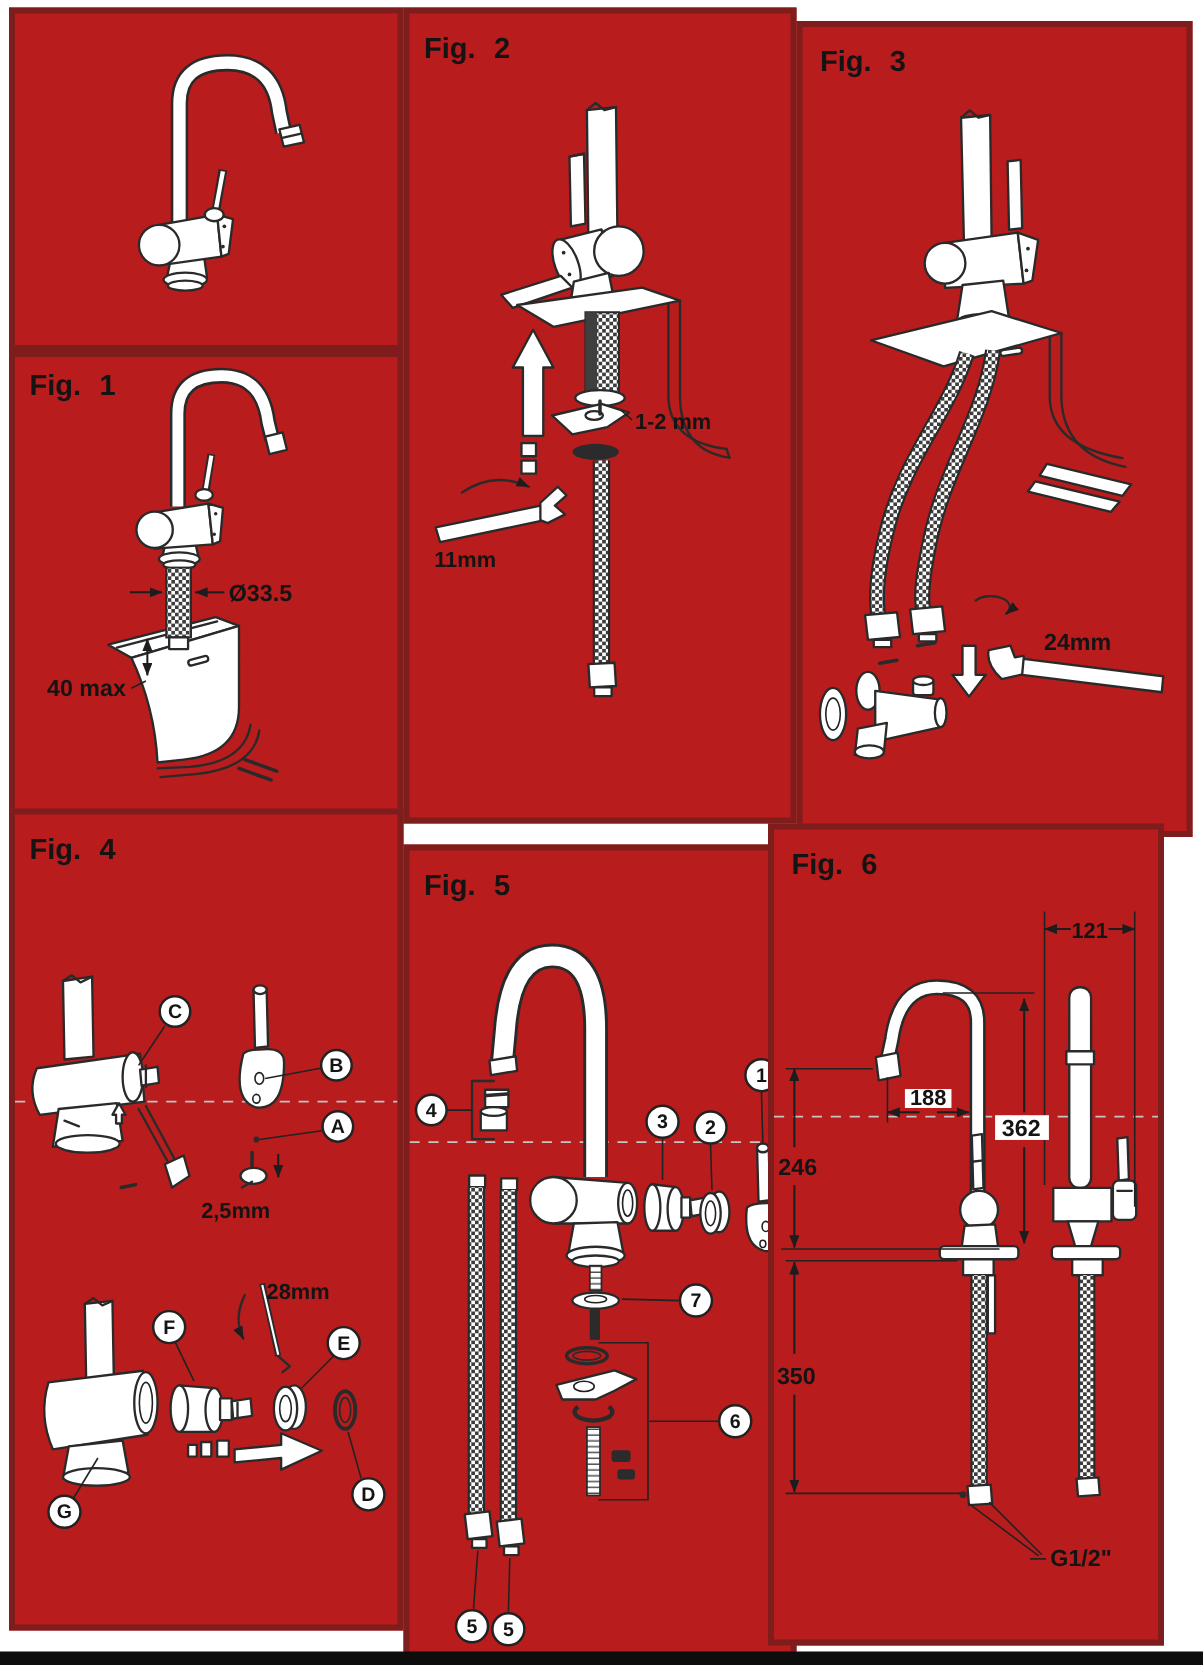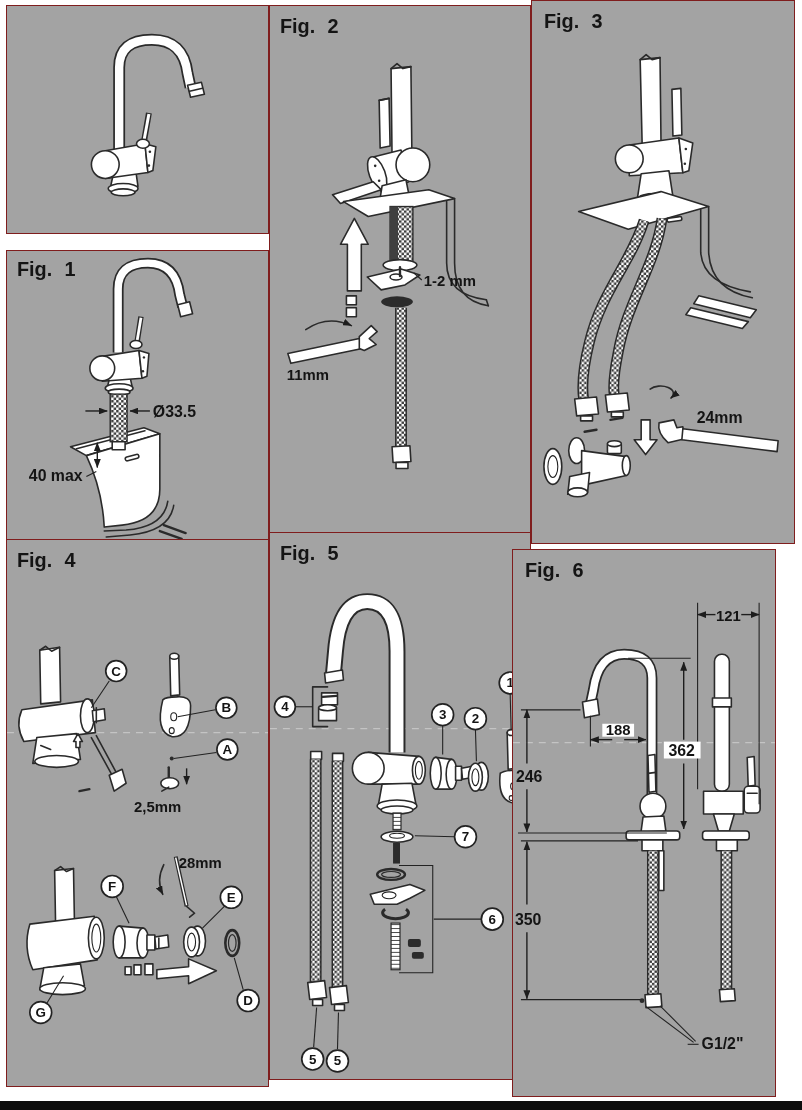--- a/index.html
+++ b/index.html
@@ -1,18 +1,18 @@
 <!DOCTYPE html>
 <html><head>
 <meta charset="utf-8">
 <style>
   html,body{margin:0;padding:0;background:#ffffff}
   .page{position:relative;width:802px;height:1110px;background:#fff;overflow:hidden;
         font-family:"Liberation Sans","DejaVu Sans",sans-serif}
-  .panel{position:absolute;background:#a3a3a3;border:1px solid #7f1d1d;box-sizing:border-box}
+  .panel{position:absolute;background:#b91c1c;border:4px solid #7f1d1d;box-sizing:border-box}
   .panel svg{display:block;width:100%;height:100%}
   text{font-family:"Liberation Sans","DejaVu Sans",sans-serif;font-weight:bold;fill:#141414}
   .ttl{font-size:20px;word-spacing:7px}
   .lbl{font-size:15px}
   .lbl16{font-size:16px}
   .cn{font-size:13.5px;text-anchor:middle}
   .ctr{text-anchor:middle}
   .ln{fill:none;stroke:#2a2a2a;stroke-width:1.6;stroke-linecap:round;stroke-linejoin:round}
   .ln2{fill:none;stroke:#2a2a2a;stroke-width:2.4;stroke-linecap:round}
   .fw{fill:#fff;stroke:#2a2a2a;stroke-width:1.6;stroke-linejoin:round}
@@ -63,21 +63,21 @@
         <polygon class="fw" points="139,139 150,142 147,166 142,168"></polygon>
         <circle class="fd" cx="144" cy="147" r="1.3"></circle>
           <circle class="fd" cx="143" cy="161" r="1.3"></circle>
         <line class="tubo" style="stroke-width:6" x1="138" y1="137" x2="143" y2="108"></line>
         <line class="tubi" style="stroke-width:3" x1="138" y1="136" x2="143" y2="109"></line>
         <ellipse class="fw" cx="137" cy="139" rx="6.5" ry="4.5"></ellipse>
       </g>
     </svg>
   </div>
 
-  <div class="panel" style="left:6px;top:250px;width:263px;height:315px">
+  <div class="panel" style="left:6px;top:234px;width:263px;height:315px">
     <svg viewBox="0 0 263 315">
       <text class="ttl" x="10" y="25">Fig. 1</text>
       <g>
         <polygon class="fw" points="64,197 138,178 154,184 80,206"></polygon>
         <line class="ln" x1="70" y1="199" x2="139" y2="181"></line>
         <path class="fw" d="M80 206 L154 184 L154 240 Q154 272 116 276 L98 278 Q96 240 80 206 Z"></path>
         <rect class="fw" x="119" y="206" width="14" height="4" rx="2" transform="rotate(-15 126 208)"></rect>
         <path class="ln" d="M98 282 L120 281 Q158 278 162 252"></path>
         <path class="ln" d="M100 288 L124 286 Q164 282 168 256"></path>
         <line class="ln2" x1="158" y1="276" x2="180" y2="284"></line>
@@ -161,21 +161,21 @@
         <path class="ln" d="M36 325 Q58 310 82 321" marker-end="url(#ah)"></path>
         <polygon class="fw" points="18,349 90,334 93,344 21,359"></polygon>
         <path class="fw" d="M90 332 L102 321 L108 327 L100 334 L107 340 L95 346 L90 344 Z"></path>
       </g>
       <text class="lbl" x="17" y="376">11mm</text>
       <line class="thin" x1="153" y1="275" x2="145" y2="268"></line>
       <text class="lbl" x="155" y="281">1-2 mm</text>
     </svg>
   </div>
 
-  <div class="panel" style="left:531px;top:0;width:264px;height:544px">
+  <div class="panel" style="left:531px;top:14px;width:264px;height:544px">
     <svg viewBox="0 0 264 544">
       <text class="ttl" x="12" y="26">Fig. 3</text>
       <g>
         <polygon class="fw" points="109,58 129,56 130,142 111,144"></polygon>
         <polyline class="ln" points="109,58 115,53 121,58 129,56"></polyline>
         <polygon class="fw" points="141,88 150,87 151,134 142,135"></polygon>
         <polygon class="fw" points="98,144 148,137 152,172 98,175"></polygon>
         <circle class="fw" cx="98" cy="158" r="14"></circle>
         <polygon class="fw" points="148,137 162,142 158,170 152,172"></polygon>
         <circle class="fd" cx="155" cy="148" r="1.3"></circle>
@@ -332,21 +332,21 @@
       </g>
       <g>
         <rect class="fw" x="119" y="429" width="6" height="8"></rect>
         <rect class="fw" x="128" y="427" width="7" height="10"></rect>
         <rect class="fw" x="139" y="426" width="8" height="11"></rect>
         <path class="fw" d="M151 432 L183 429 L183 421 L211 433 L183 446 L183 438 L151 441 Z"></path>
       </g>
     </svg>
   </div>
 
-  <div class="panel" style="left:269px;top:532px;width:262px;height:548px">
+  <div class="panel" style="left:269px;top:563px;width:262px;height:548px">
     <svg viewBox="0 0 262 548">
       <text class="ttl" x="10" y="26">Fig. 5</text>
       <line class="dash" x1="0" y1="196" x2="262" y2="196"></line>
       <g>
         <path class="tubo" style="stroke-width:17" d="M128 220 L128 118 Q128 68 98 68 Q70 68 66 118 L64 140"></path>
         <path class="tubi" style="stroke-width:13" d="M128 220 L128 118 Q128 68 98 68 Q70 68 66 118 L64 140"></path>
         <polygon class="fw" points="55,140 73,137 74,147 56,150"></polygon>
       </g>
       <g>
         <path class="ln" d="M58 154 L43 154 L43 194 L58 194"></path>

